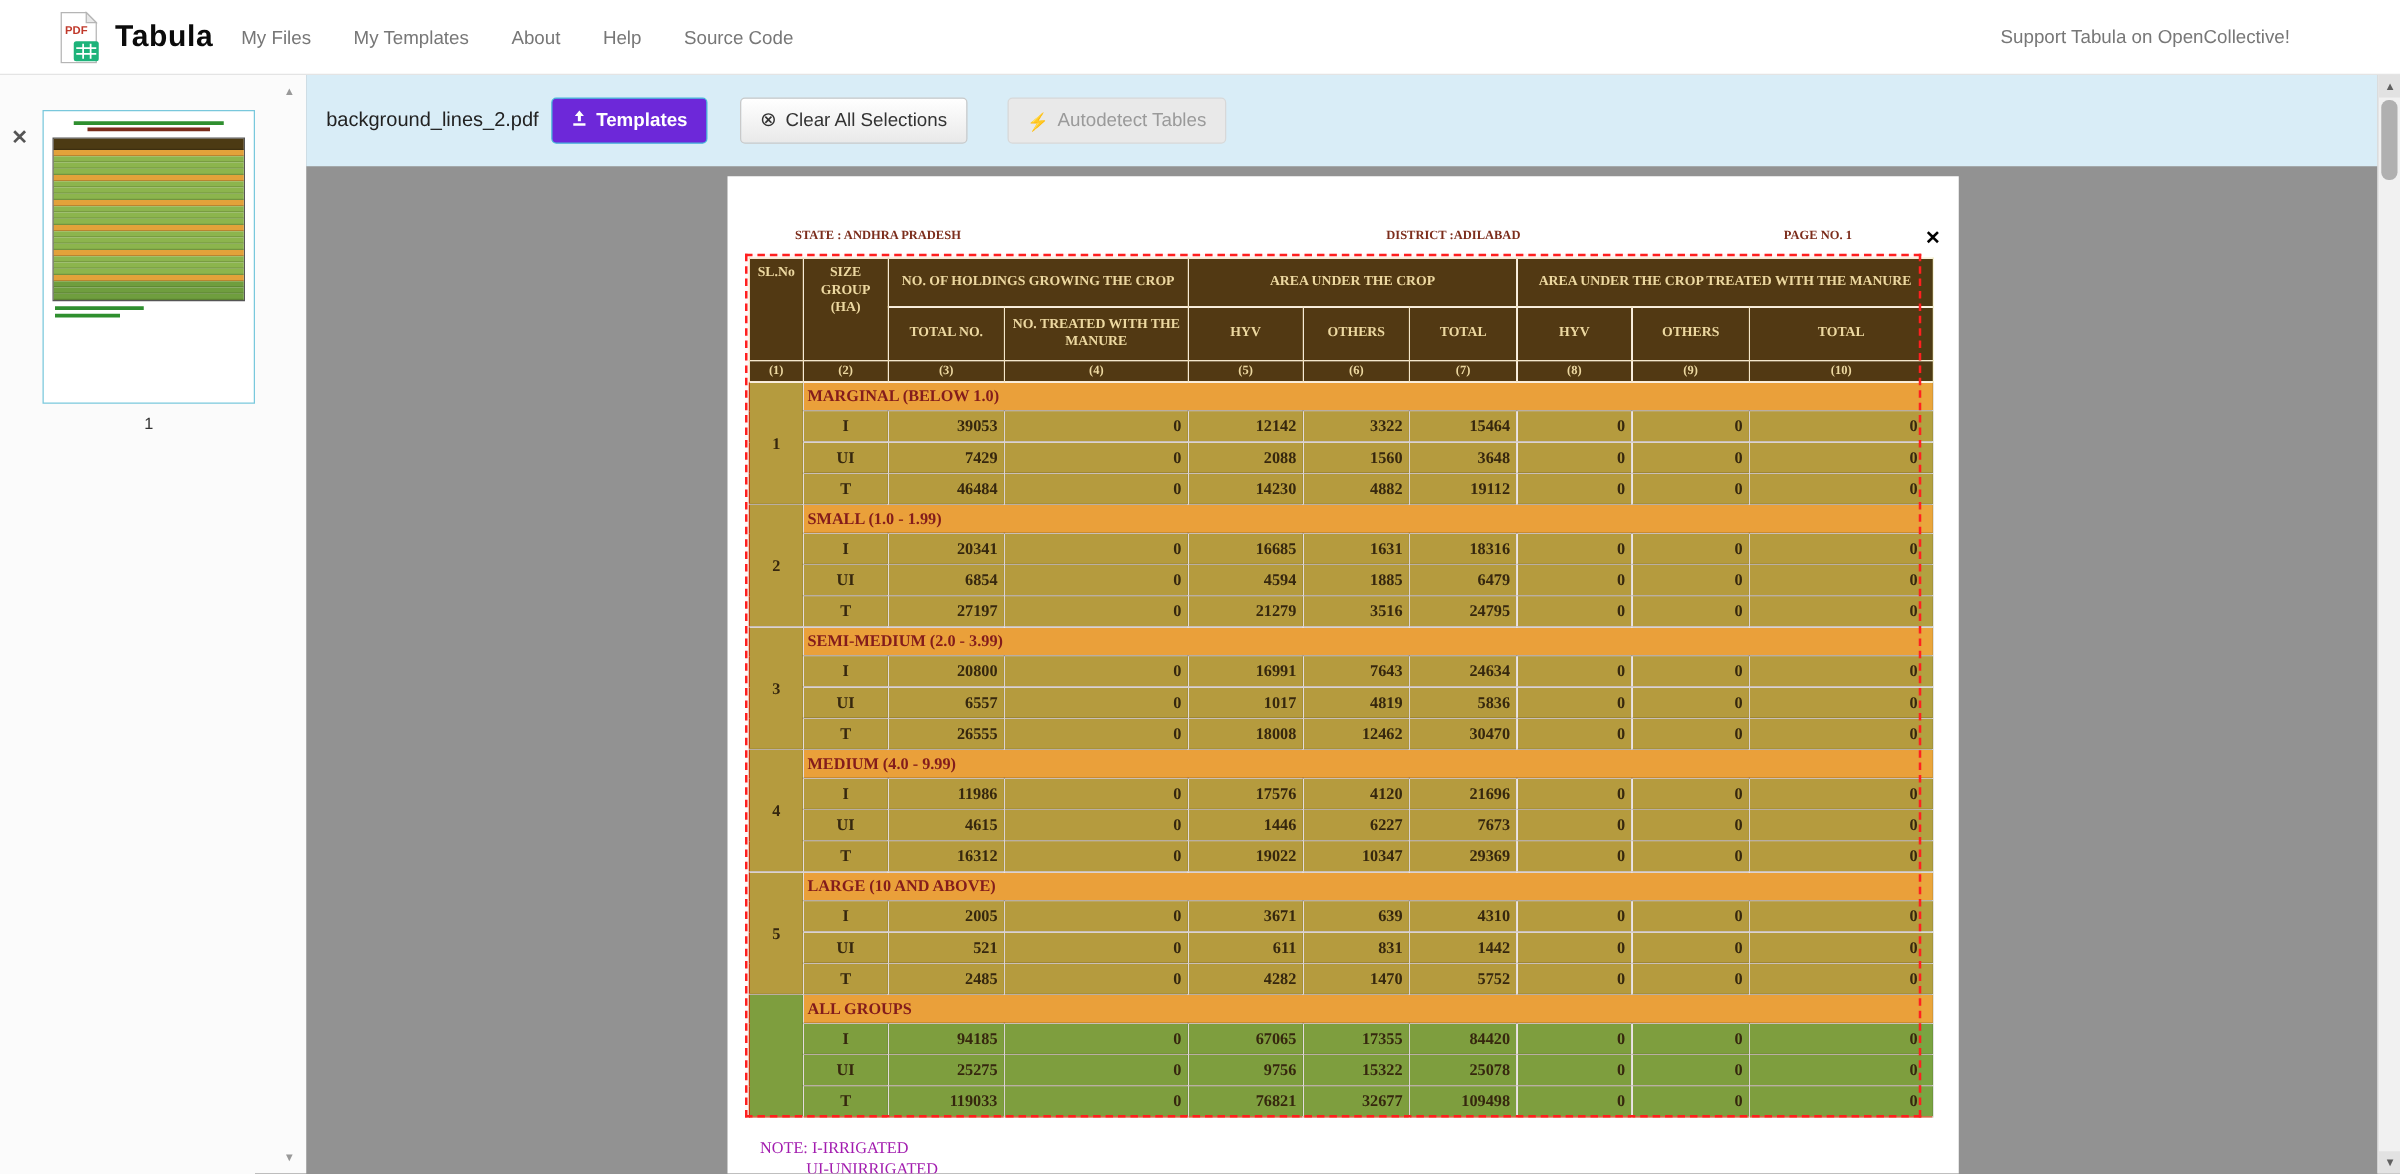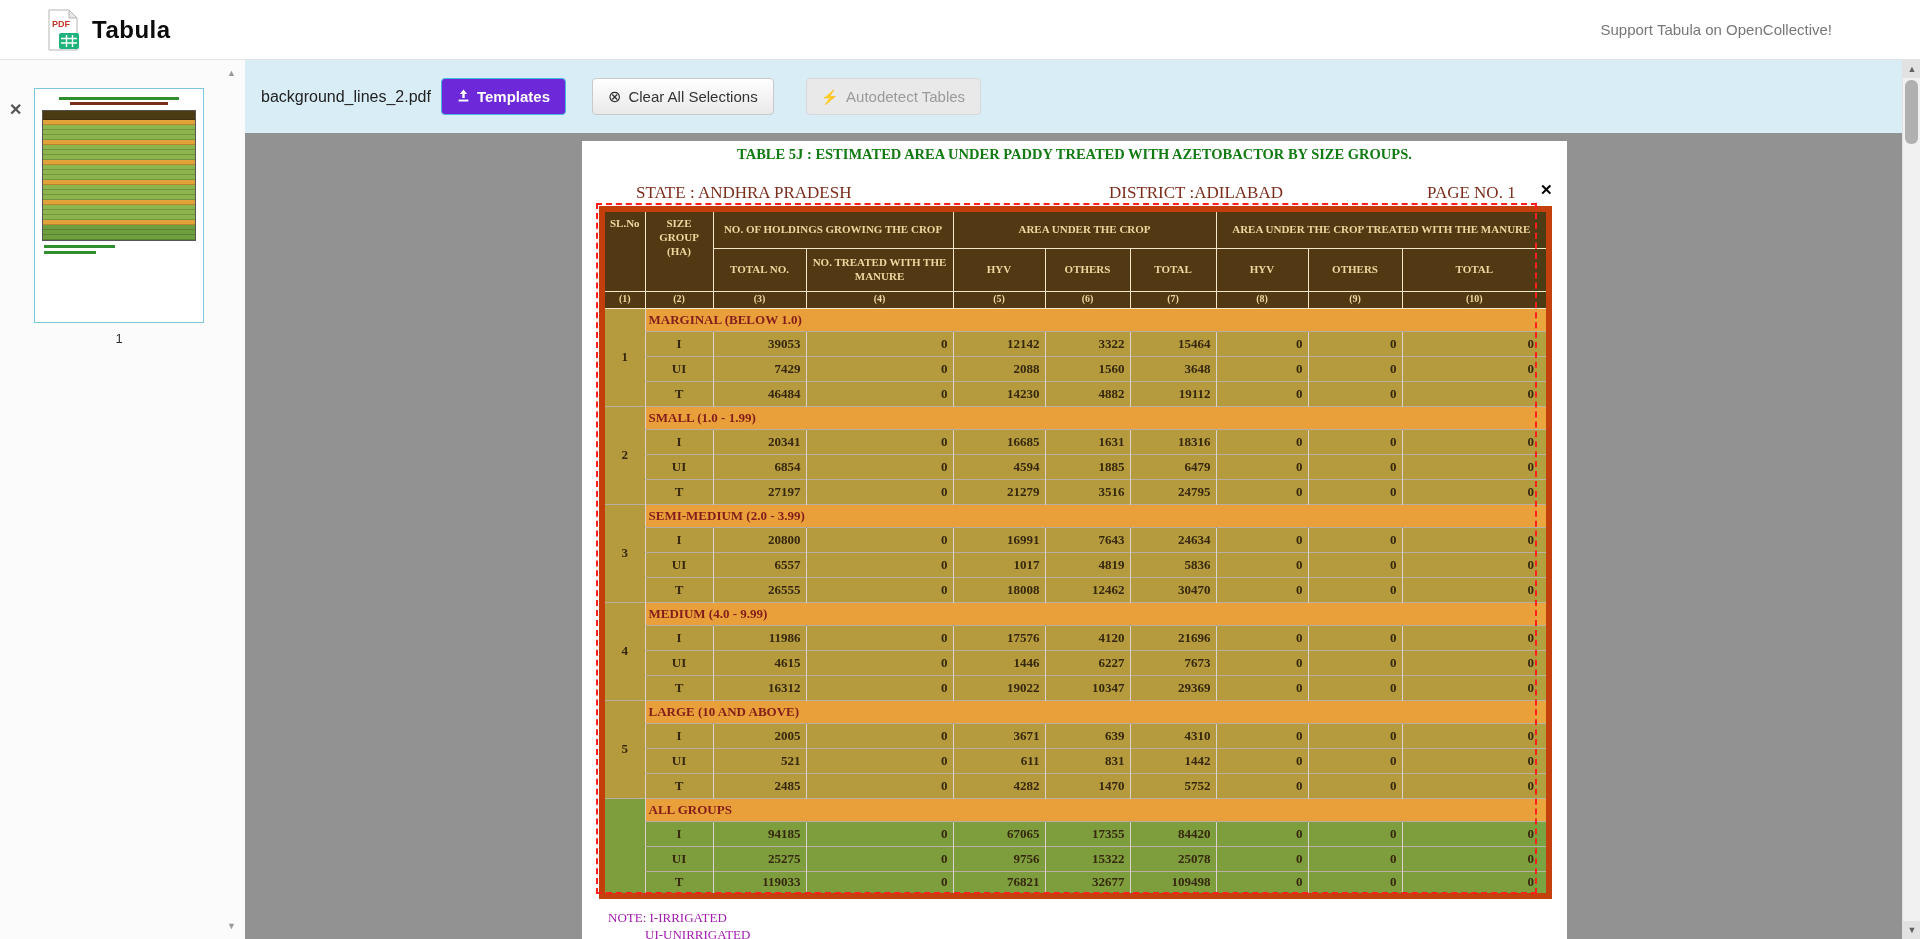--- a/index.html
+++ b/index.html
@@ -51,32 +51,32 @@
   .btn-export { margin-left:auto; margin-right:14px; background:#27a348; color:#fff;
                 border-color:#1f9140; font-weight:bold; padding:11px 16px; }
 
   
   .main { position:absolute; top:133px; left:245px; right:18px; bottom:0; background:#929292; overflow:hidden; }
   .page { position:absolute; left:337px; top:8px; width:985px; height:880px; background:#ffffff;
           font-family:"Liberation Serif", serif; }
   .pdf-title { position:absolute; top:5px; left:0; right:0; text-align:center;
                color:#127a12; font-weight:bold; font-size:14.5px; }
   .pdf-meta { position:absolute; top:42px; left:0; right:0; height:18px;
-              color:#7c2d1c; font-weight:normal; font-size:17px; }
+              color:#7c2d1c; font-weight:bold; font-size:10px; }
   .pdf-meta .state { position:absolute; left:54px; }
   .pdf-meta .district { position:absolute; left:503px;margin-left:24px; }
   .pdf-meta .pageno { position:absolute; left:845px; }
   .sel-close { position:absolute; left:958px; top:40px; font-size:15px; font-weight:900; color:#000;
                cursor:pointer; z-index:6; }
   .selection { position:absolute; left:14px; top:62px; width:941px; height:691px;
                border:2px dashed #ff1f1f; background:rgba(255,0,0,0.03); z-index:4; cursor:move; }
 
   
   .pdf-table { position:absolute; left:17px; top:65px; width:947px; border-collapse:collapse;
-               table-layout:fixed; z-index:1; border:6px solid #c2410c; }
+               table-layout:fixed; z-index:1; border:1px solid #c2410c; }
   .pdf-table td { overflow:hidden; }
   .pdf-table thead td { background:#4d3b14; color:#ecdfa6; font-weight:bold; text-align:center;
                         border:1px solid rgba(236,223,166,0.5); font-size:11px; line-height:1.25;
                         padding:1px 2px; }
   .pdf-table tr.h1 { height:39px; }
   .pdf-table tr.h1 td.top { vertical-align:top; padding-top:5px; }
   .pdf-table tr.h2 { height:43px; }
   .pdf-table tr.h3 { height:17px; }
   .pdf-table tr.h3 td { font-size:10px; padding:0; }
   .pdf-table tbody td { border-right:1px solid rgba(0,0,0,0.15); border-top:1px solid rgba(50,40,5,0.35);
@@ -113,20 +113,27 @@
     <span class="logo">
       <svg width="38" height="42" viewBox="0 0 36 42">
         <path d="M4 1h20l8 8v32H4z" fill="#ffffff" stroke="#b5b5b5"></path>
         <path d="M24 1l8 8h-8z" fill="#e8e8e8" stroke="#b5b5b5"></path>
         <text x="7" y="18" font-size="9" font-weight="bold" fill="#c0392b">PDF</text>
         <rect x="14" y="24" width="20" height="16" rx="2" fill="#1db37a"></rect>
         <path d="M16 29.5h16M16 34h16M21.5 26v12M27.5 26v12" stroke="#fff" stroke-width="1.4"></path>
       </svg>
     </span>
     <span class="brand">Tabula</span>
+    <nav class="nav-items">
+      <a>My Files</a>
+      <a>My Templates</a>
+      <a>About</a>
+      <a>Help</a>
+      <a>Source Code</a>
+    </nav>
     <a class="support">Support Tabula on OpenCollective!</a>
   </div>
 
   <div class="sidebar">
     <span class="thumb-close">✕</span>
     <div class="thumb">
       <div class="t-line t1"></div>
       <div class="t-line t2"></div>
       <div class="t-table">
           <div class="stripe" style="height: 9px; background: rgb(76, 58, 19);"></div>
@@ -179,21 +186,20 @@
       <span>Clear All Selections</span>
     </button>
     <button class="btn btn-autodetect">
       <span class="ico">⚡</span>
       <span>Autodetect Tables</span>
     </button>
   </div>
 
   <div class="main">
     <div class="page">
-      <div class="pdf-title">TABLE 5J : ESTIMATED AREA UNDER PADDY  TREATED WITH AZETOBACTOR BY SIZE GROUPS.</div>
       <div class="pdf-meta">
         <span class="state">STATE : ANDHRA PRADESH</span>
         <span class="district">DISTRICT :ADILABAD</span>
         <span class="pageno">PAGE NO. 1</span>
       </div>
       <span class="sel-close">✕</span>
       <div class="selection"></div>
 
       <table class="pdf-table">
         <colgroup>

